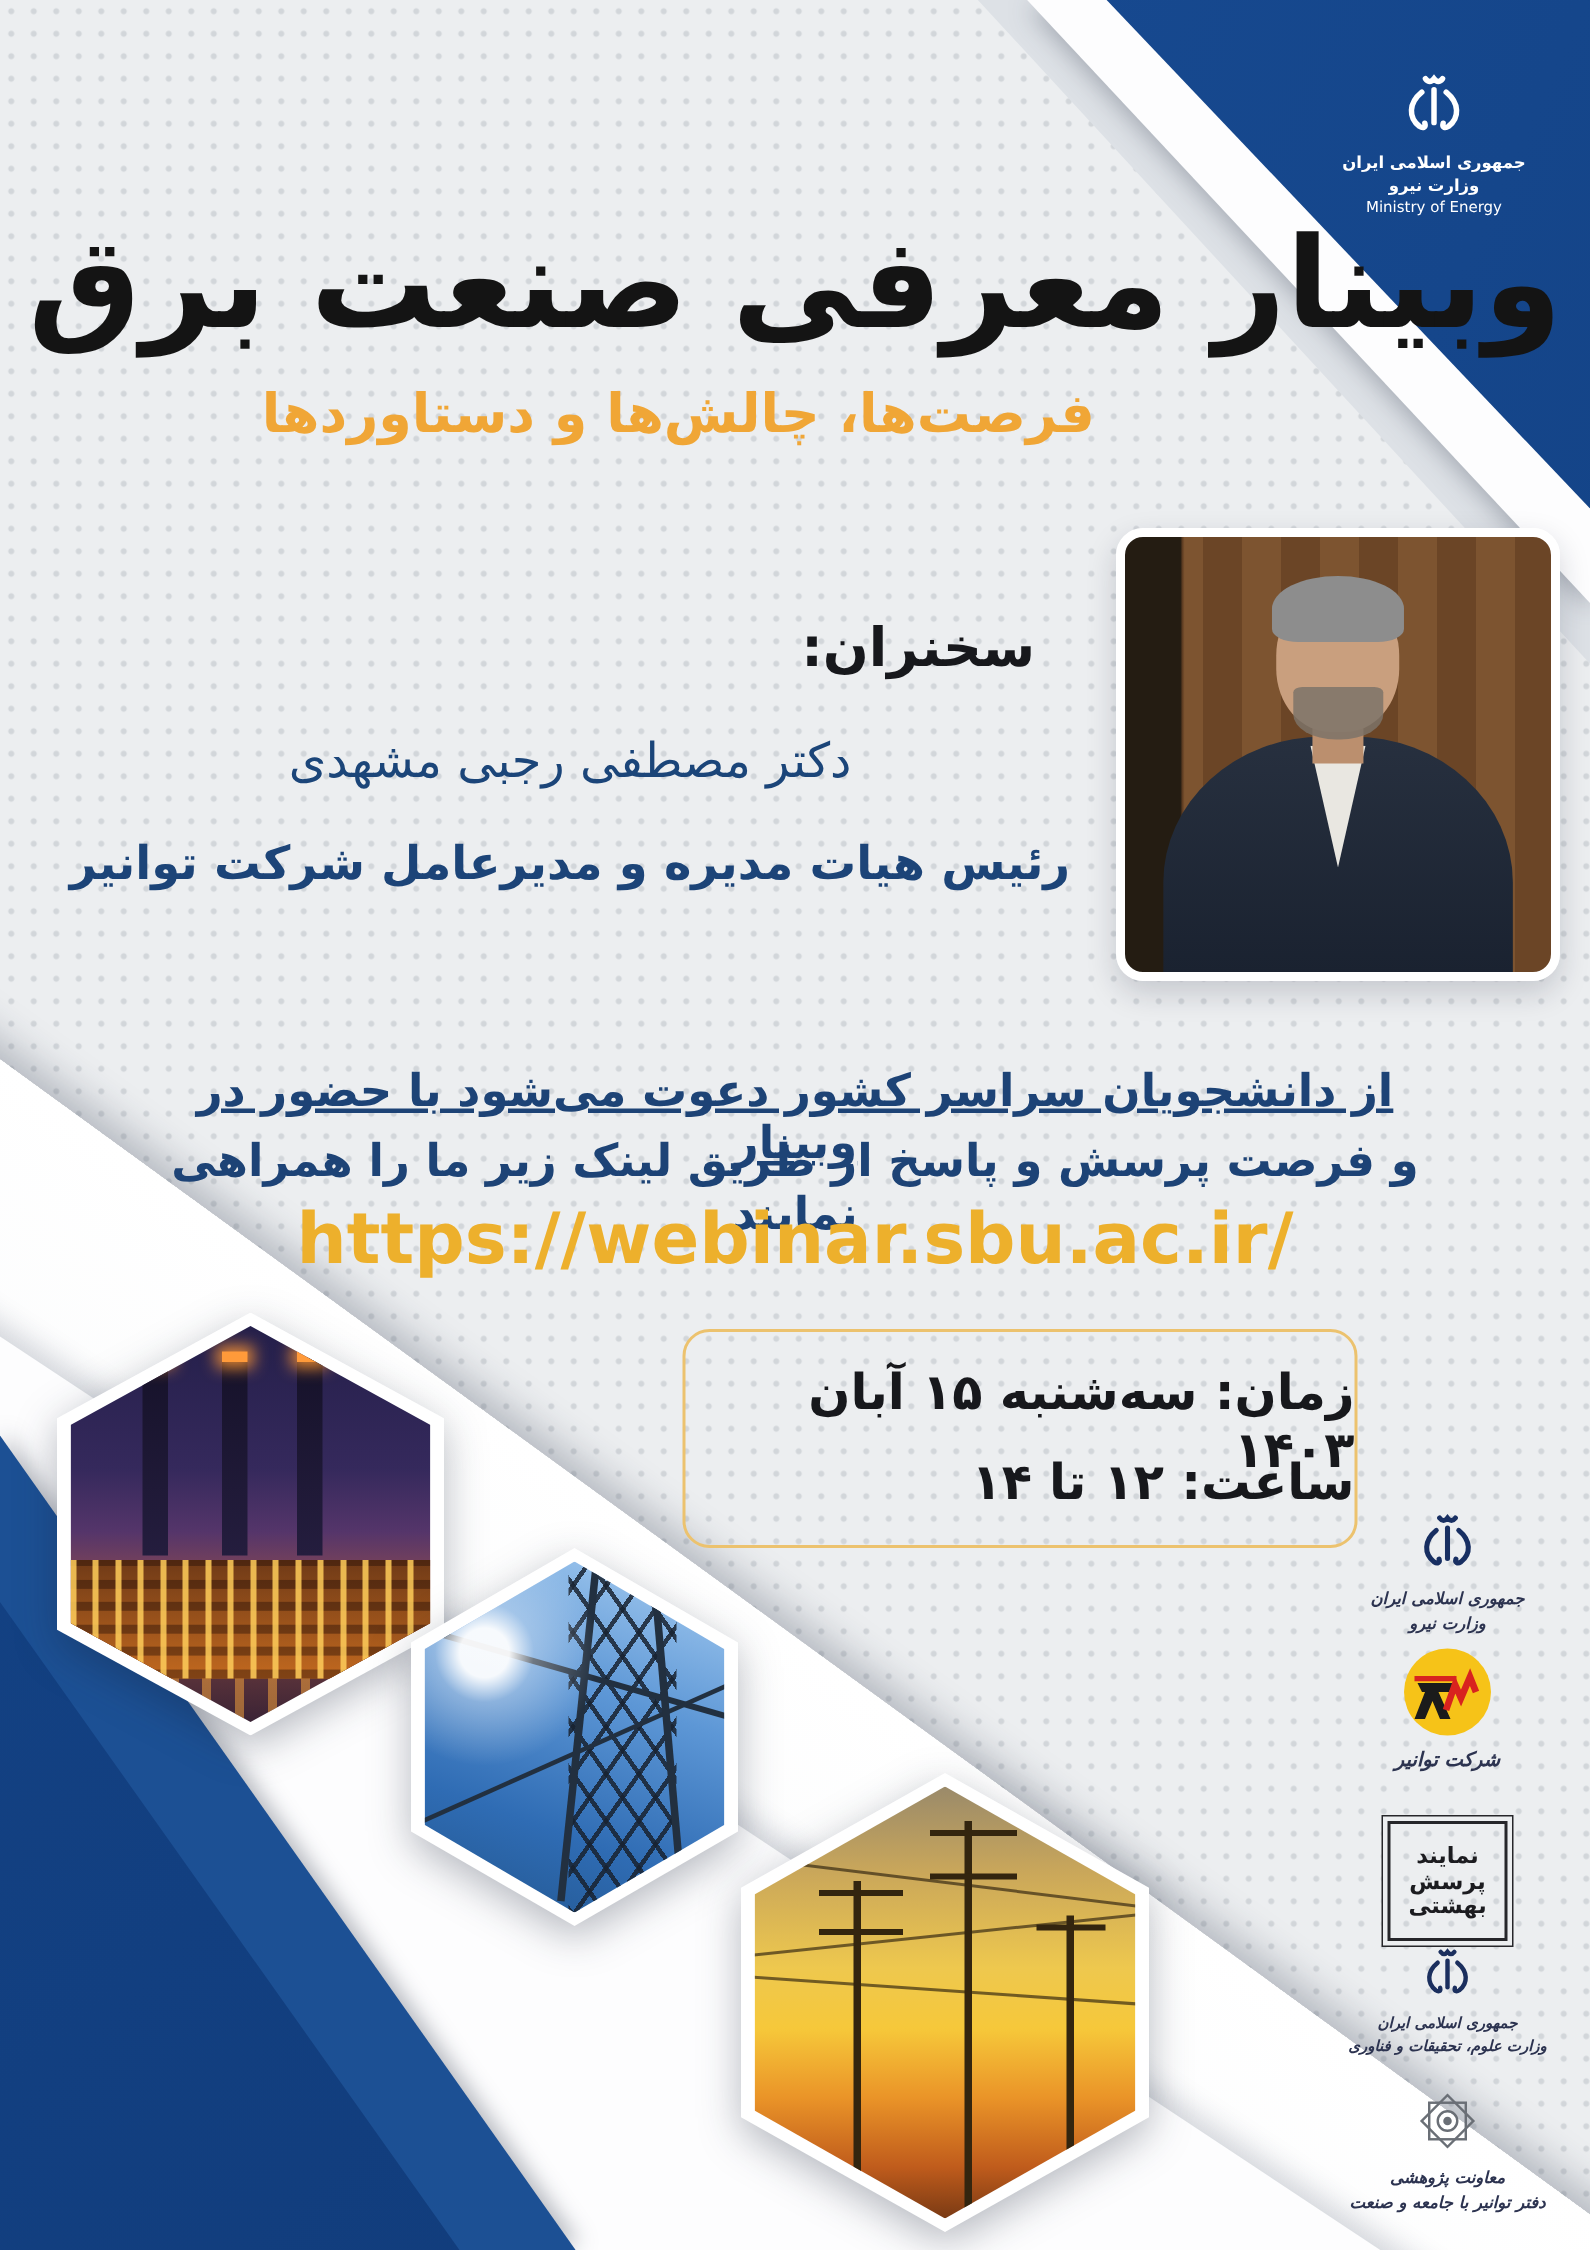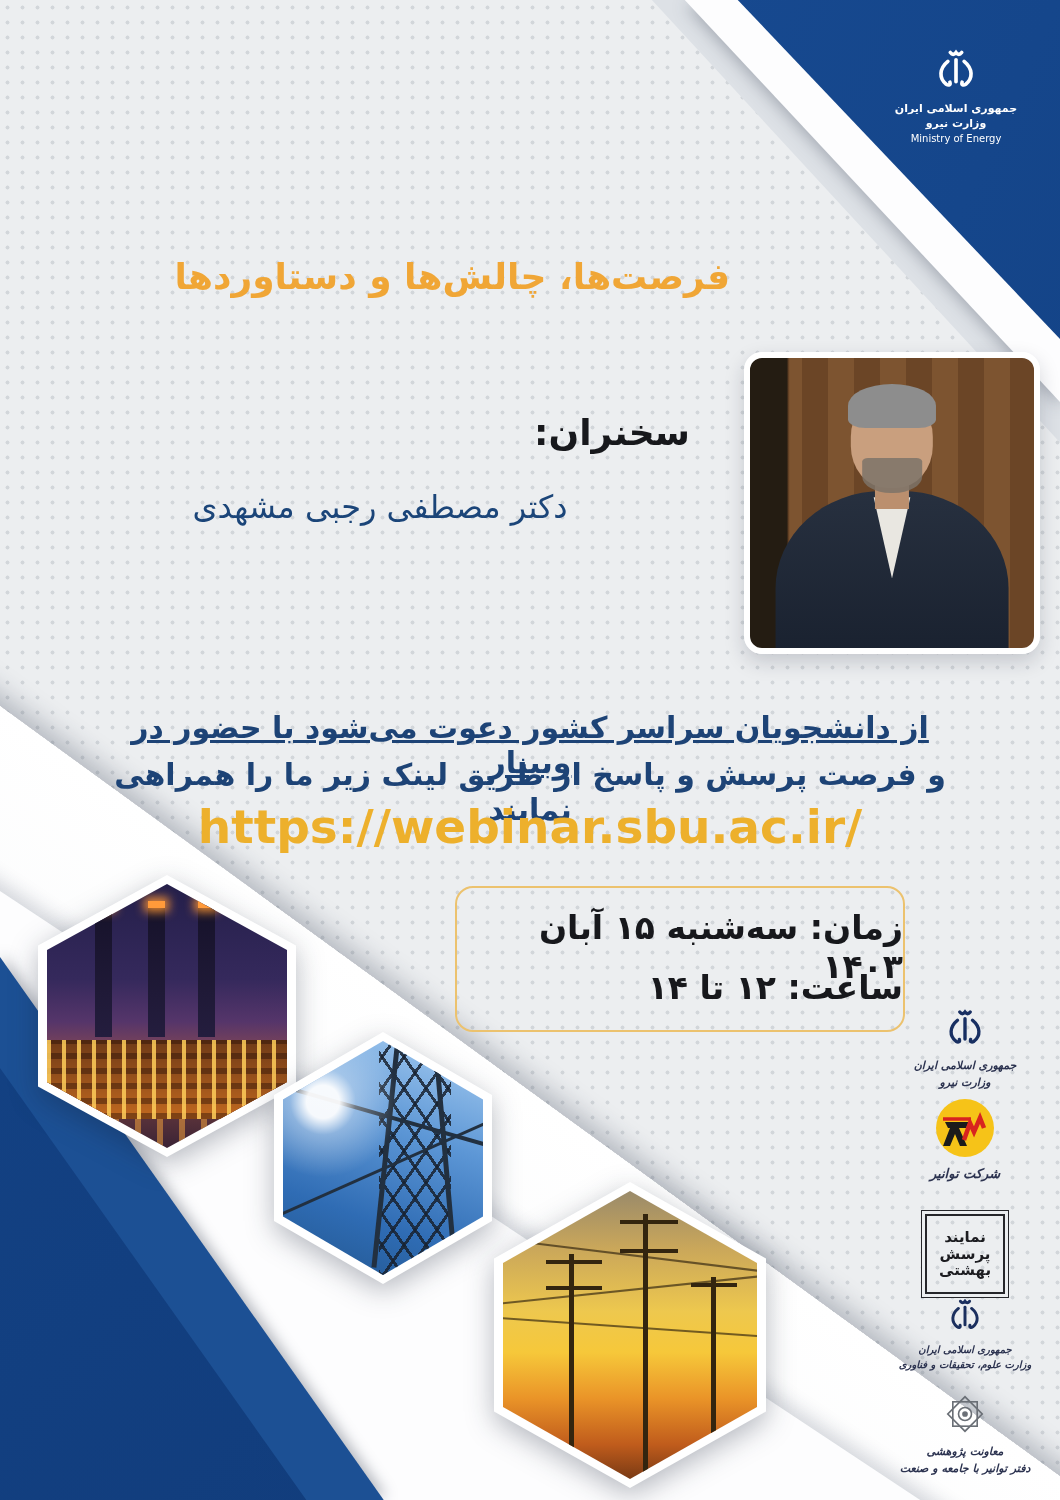--- a/index.html
+++ b/index.html
@@ -209,24 +209,26 @@
 
   <div class="abs ministry-badge">
     <svg class="emblem">
         <use href="#iran-emblem"></use>
       </svg>
     <div class="badge-line">جمهوری اسلامی ایران</div>
     <div class="badge-line">وزارت نیرو</div>
     <div class="badge-line en">Ministry of Energy</div>
   </div>
 
+  <h1 class="abs title">وبینار معرفی صنعت برق</h1>
   <div class="abs subtitle">فرصت‌ها، چالش‌ها و دستاوردها</div>
 
   <div class="abs speaker-label">سخنران:</div>
   <div class="abs speaker-name">دکتر مصطفی رجبی مشهدی</div>
+  <div class="abs speaker-role">رئیس هیات مدیره و مدیرعامل شرکت توانیر</div>
 
   <div class="abs photo">
     <div class="suit"></div>
     <div class="shirt"></div>
     <div class="neck"></div>
     <div class="head"></div>
     <div class="hair"></div>
     <div class="beard"></div>
   </div>
 

